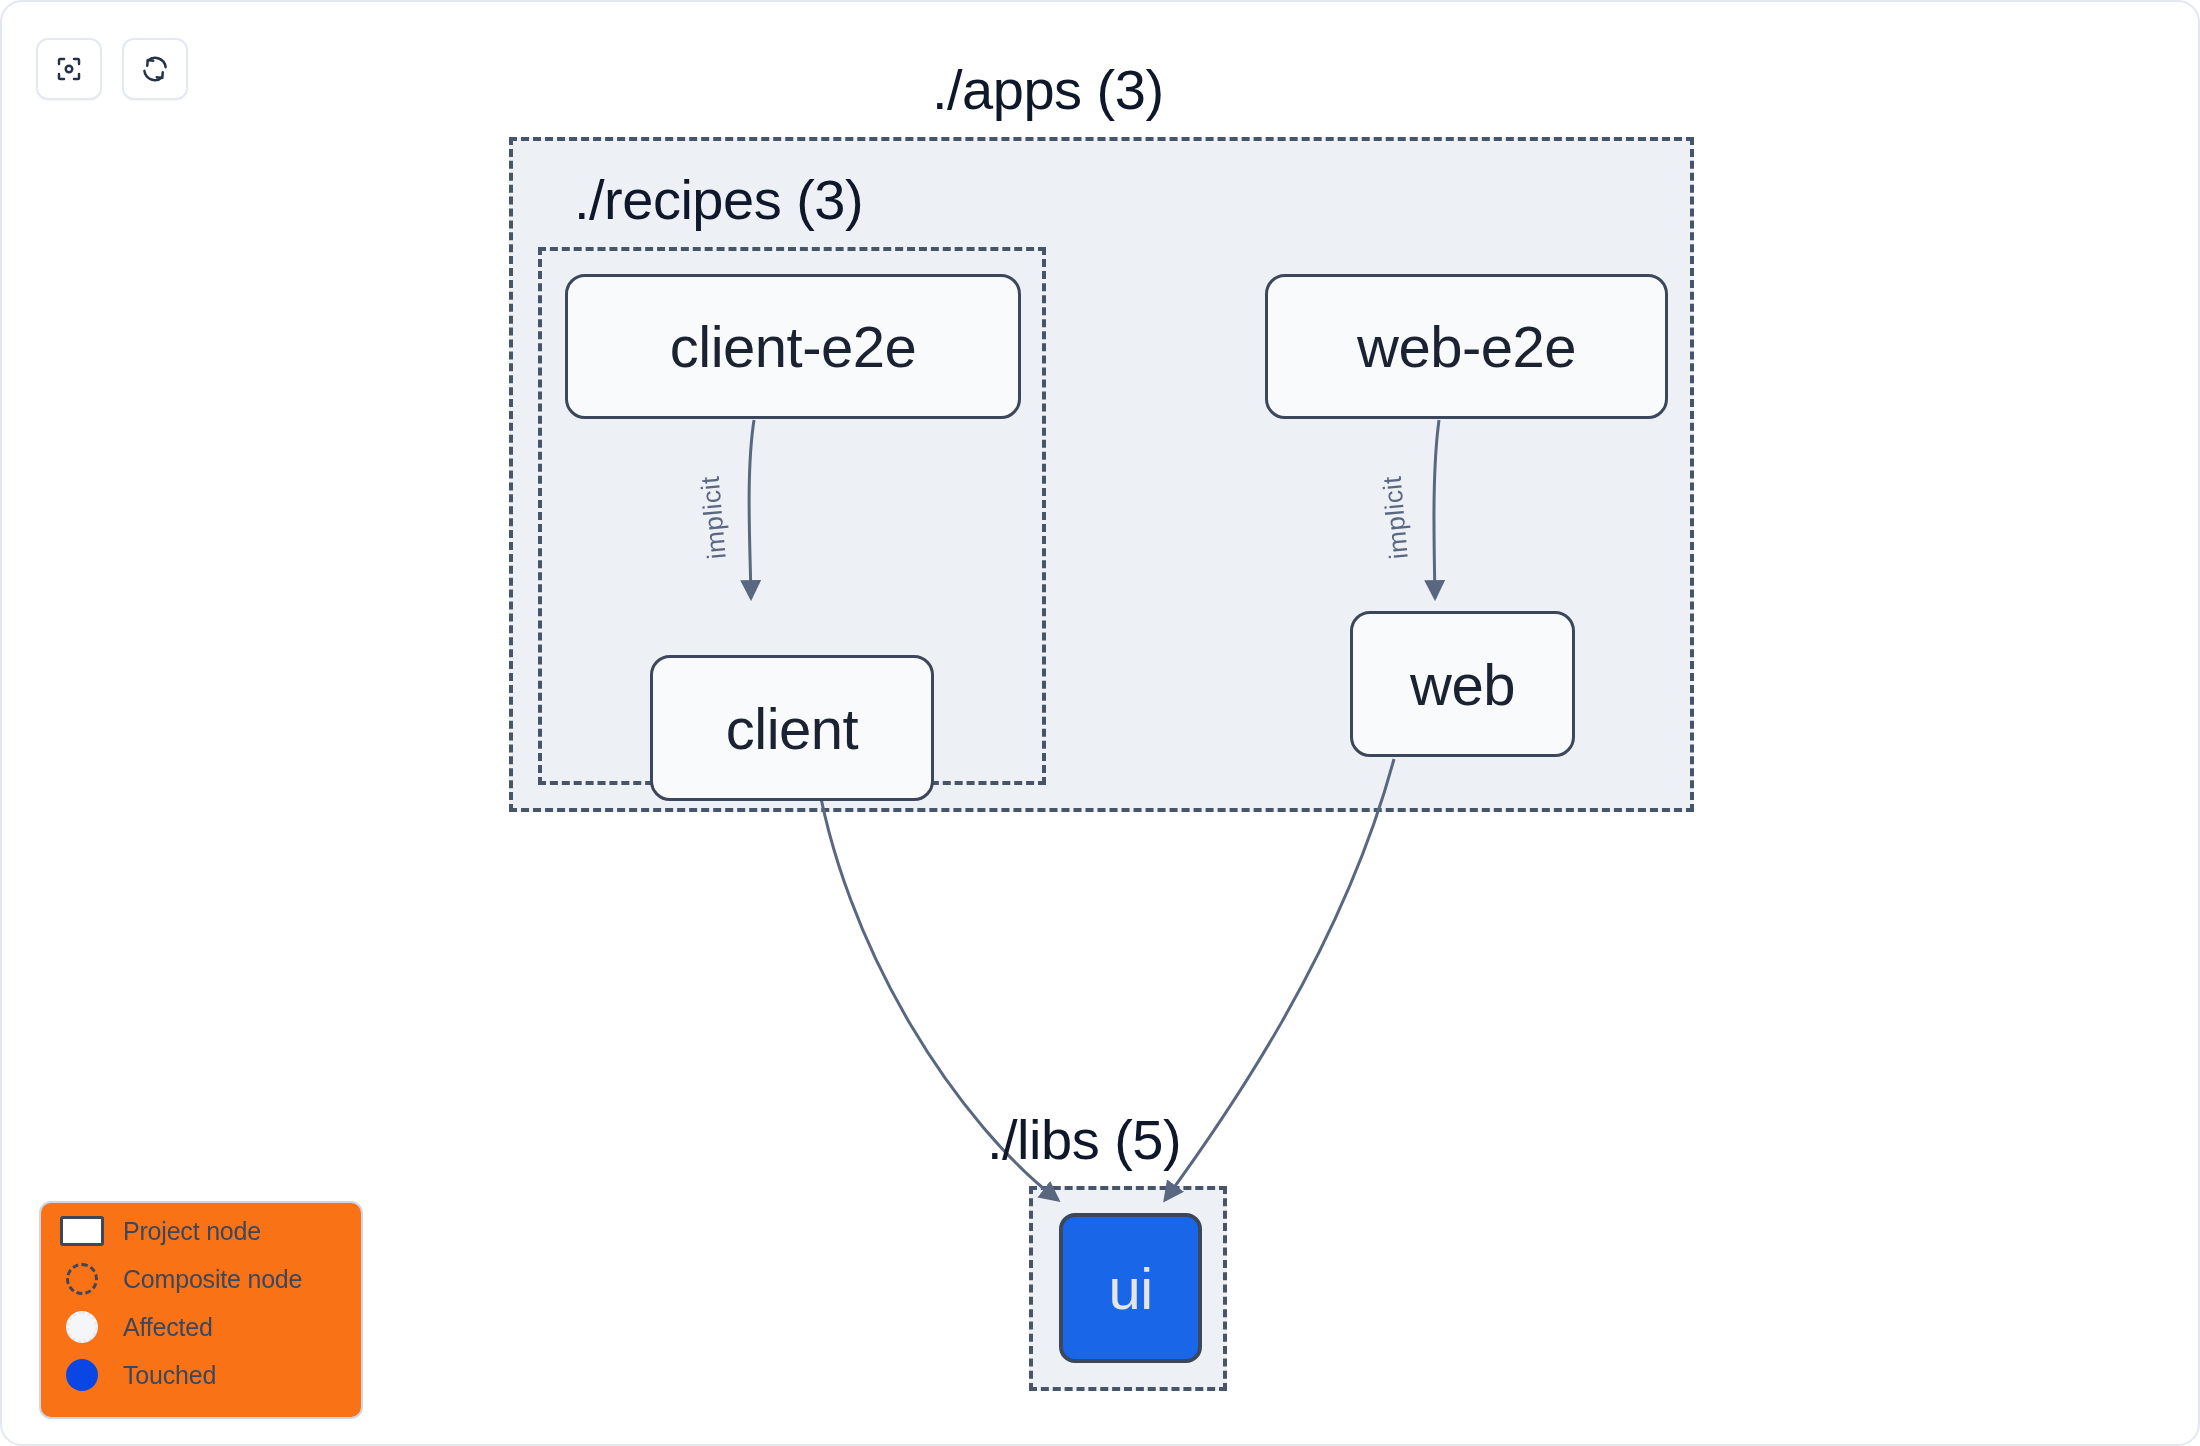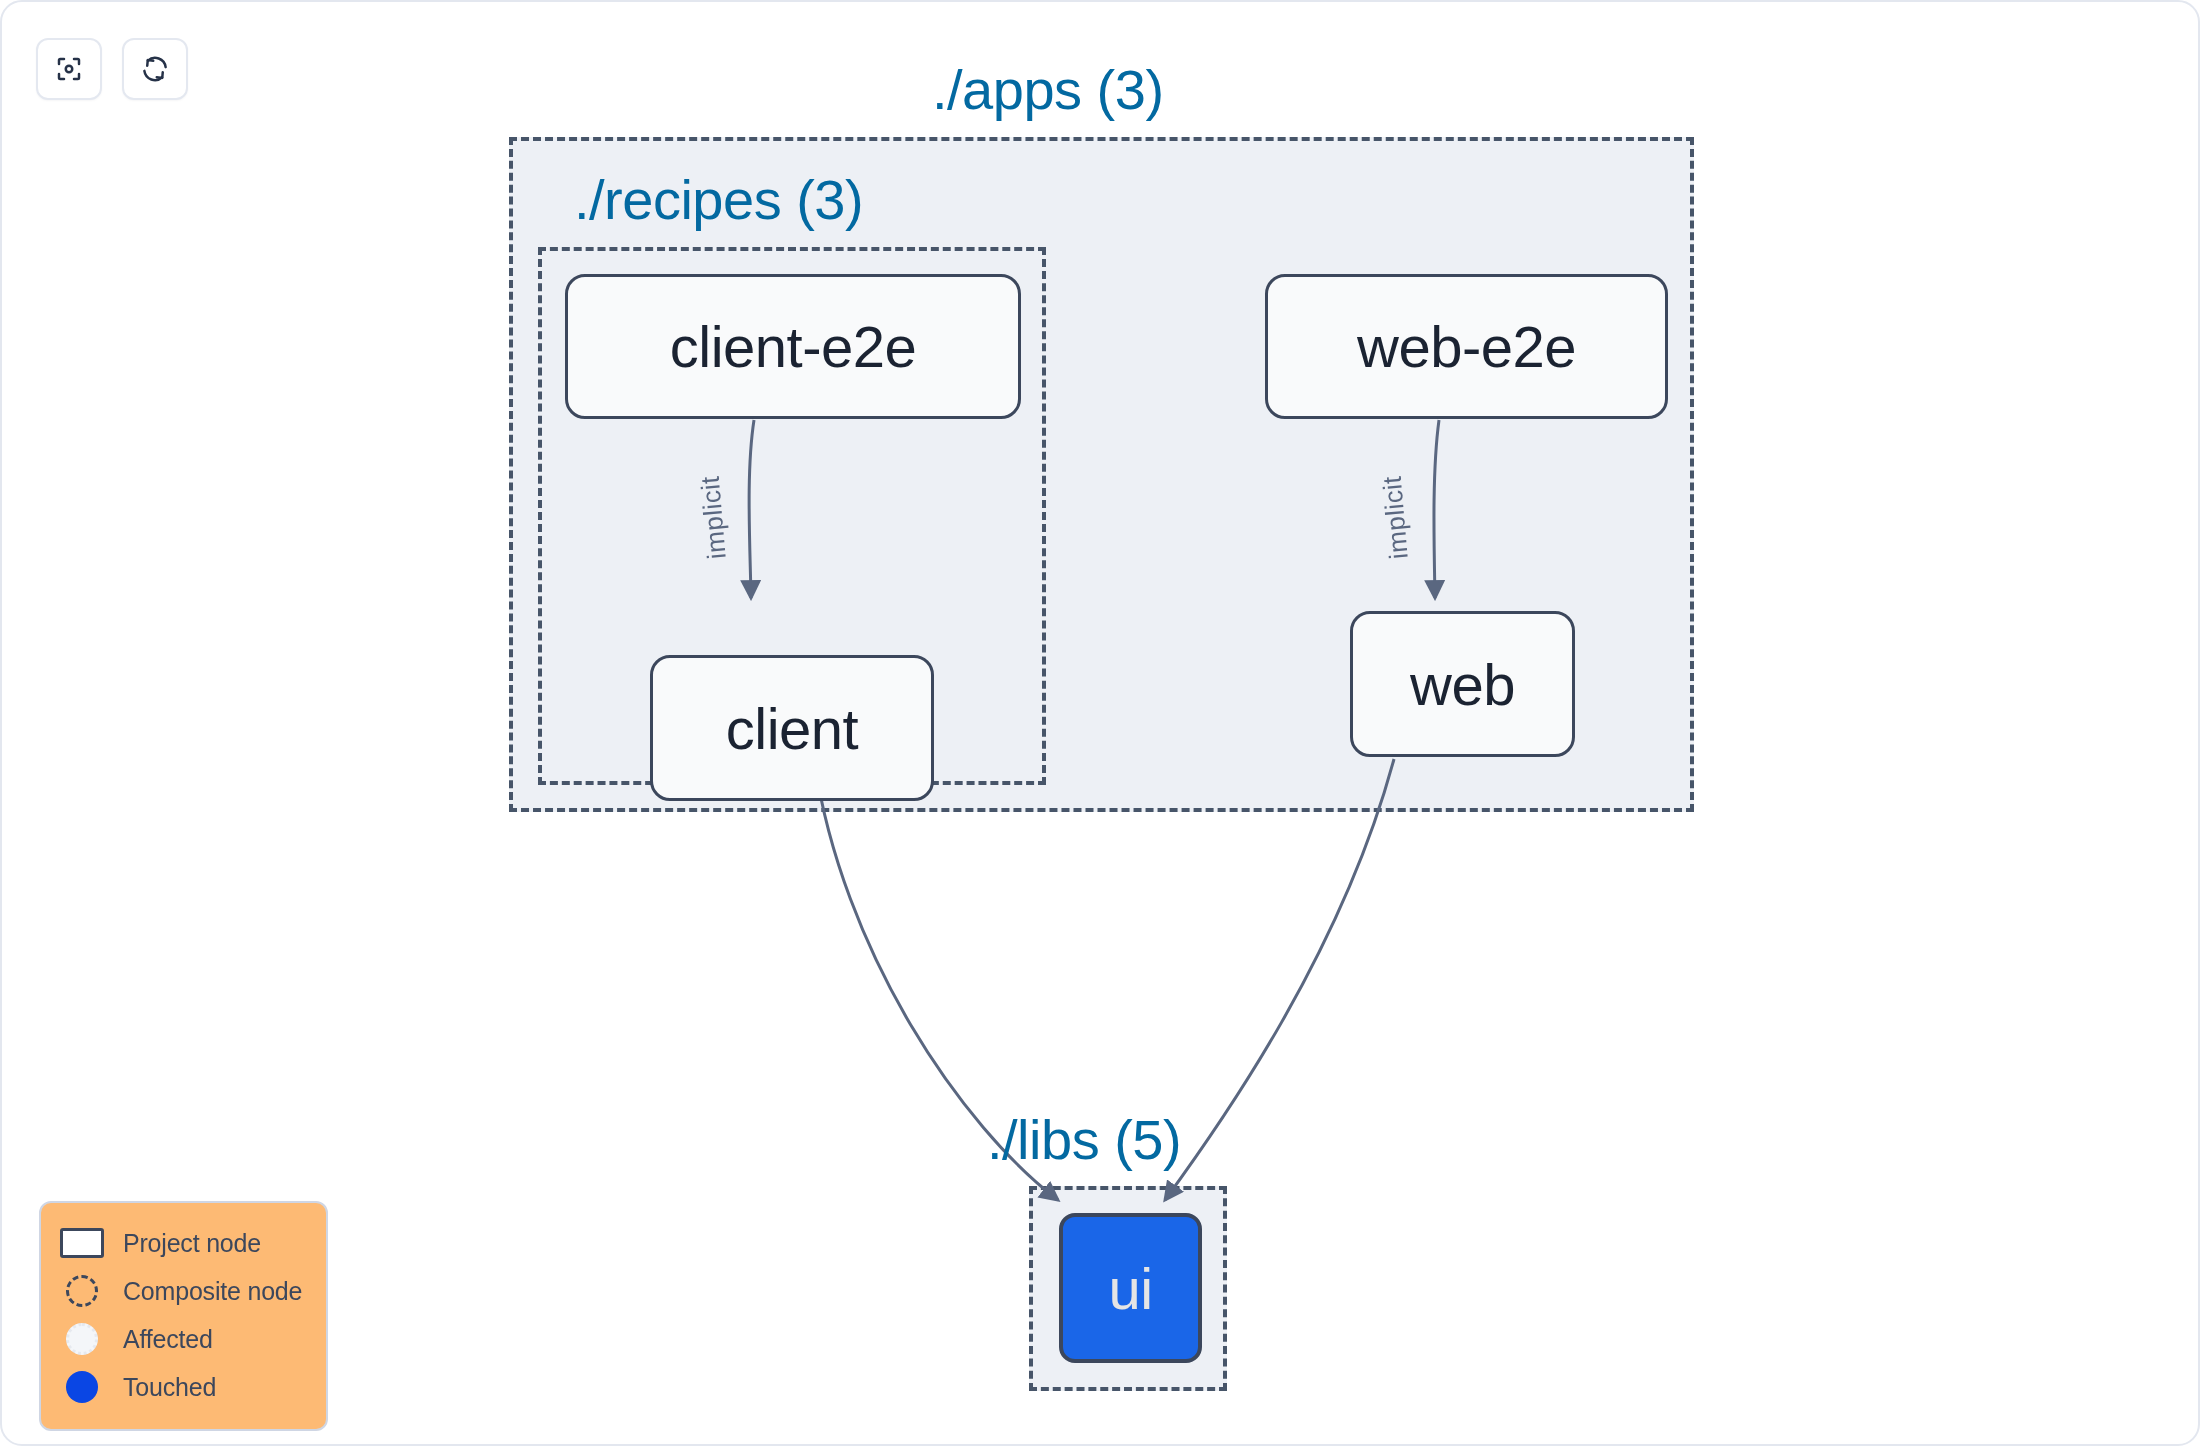--- a/index.html
+++ b/index.html
@@ -48,21 +48,21 @@
     background: #edf0f5;
     border: 4px dashed #475569;
     z-index: 6;
   }
   #composite-apps   { left: 507px;  top: 135px;  width: 1185px; height: 675px; }
   #composite-recipes{ left: 536px;  top: 245px;  width: 508px;  height: 538px; }
   #composite-libs   { left: 1027px; top: 1184px; width: 198px;  height: 205px; }
 
   .composite-label {
     position: absolute;
-    color: #0369a1;
+    color: #0f172a;
     font-size: 56px;
     font-weight: 400;
     letter-spacing: -0.5px;
     white-space: nowrap;
     z-index: 20;
     line-height: 1;
   }
   #label-apps    { left: 930px;  top: 60px; }
   #label-recipes { left: 572px;  top: 170px; }
   #label-libs    { left: 985px;  top: 1110px; }
@@ -104,25 +104,25 @@
     transform-origin: center center;
     z-index: 16;
     white-space: nowrap;
   }
   #edge-label-client-e2e { left: 670px;  top: 500px; transform: rotate(-95deg); }
   #edge-label-web-e2e    { left: 1352px; top: 500px; transform: rotate(-95deg); }
 
   
   #legend {
     position: absolute; left: 37px; top: 1199px;
-    width: 289px;
-    background: #fdba74;
+    width: 324px;
+    background: #f97316;
     border: 2px solid #cfd6e4;
     border-radius: 12px;
-    padding: 16px 18px 18px 18px;
+    padding: 4px 18px 18px 18px;
     z-index: 30;
   }
   .legend-row {
     display: flex; align-items: center;
     height: 48px;
     gap: 18px;
   }
   .legend-swatch {
     width: 46px; height: 34px;
     display: flex; align-items: center; justify-content: center;

